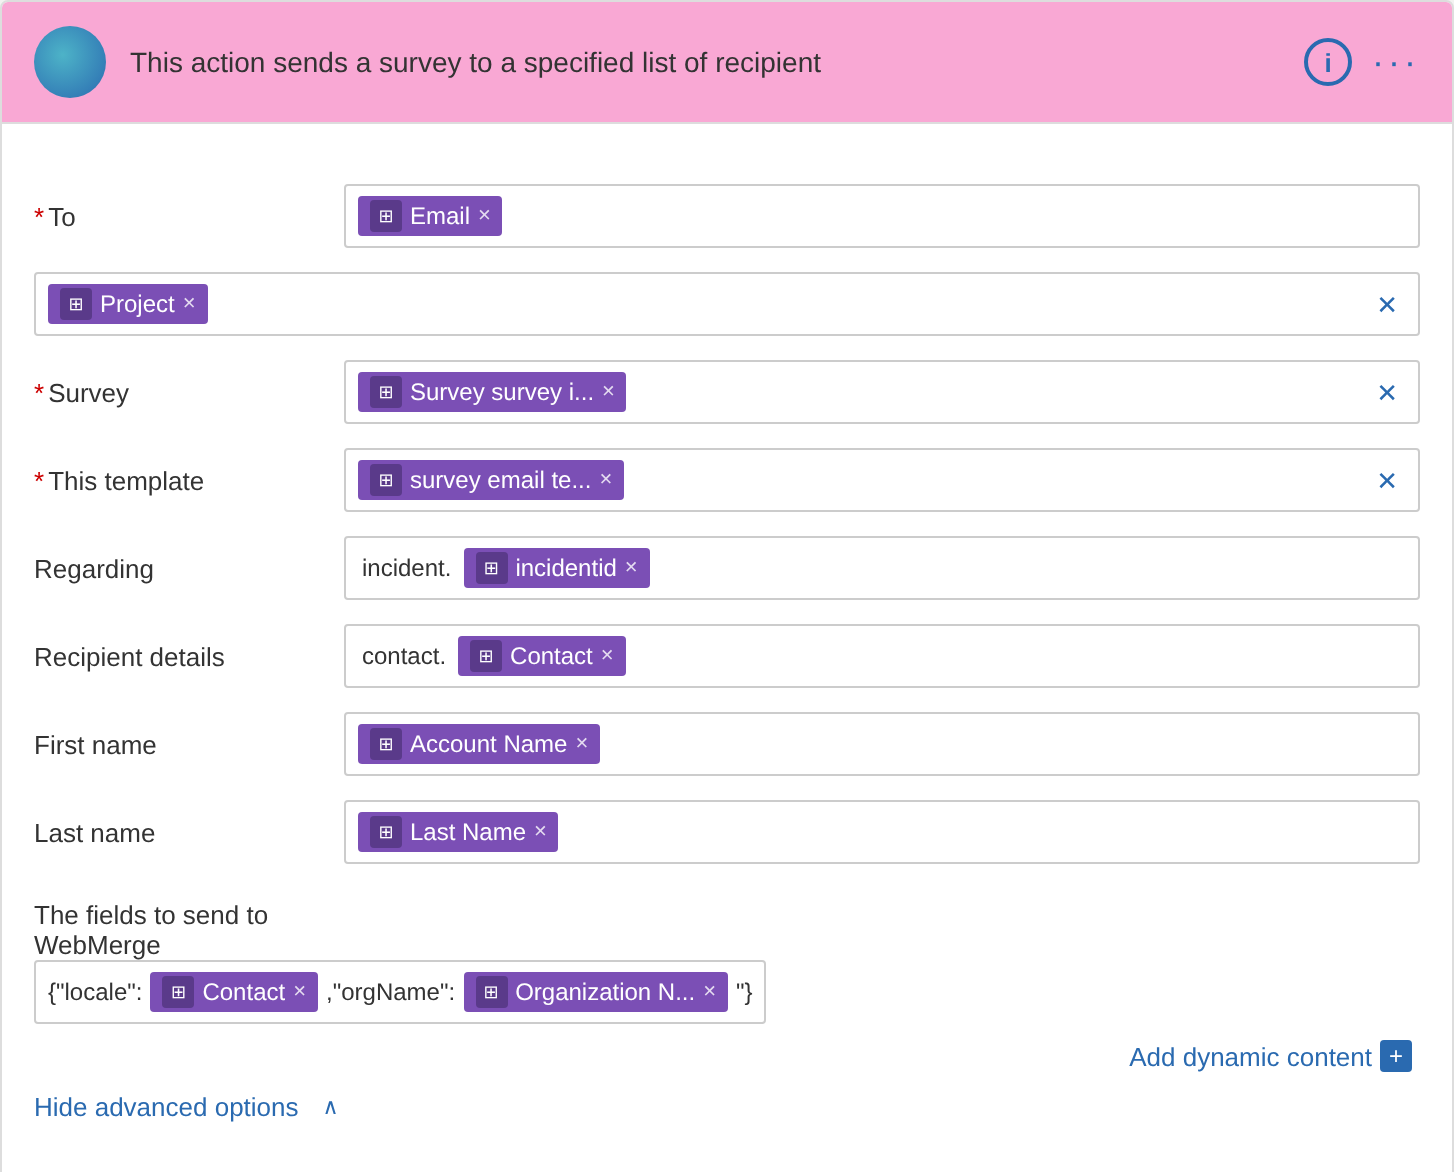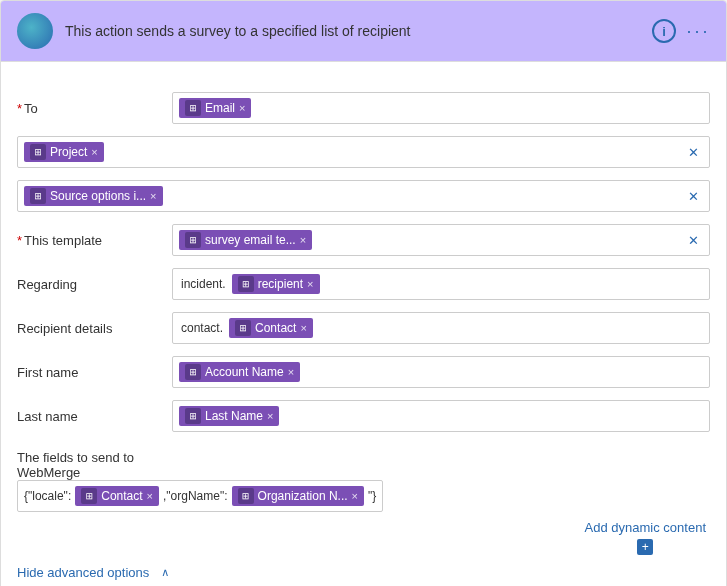--- a/index.html
+++ b/index.html
@@ -13,21 +13,21 @@
       min-height: 100vh;
     }
     .card {
       width: 727px;
       background: #fff;
       border: 1px solid #ddd;
       border-radius: 4px;
       overflow: hidden;
     }
     .card-header {
-      background: #c4b5fd;
+      background: #f9a8d4;
       padding: 12px 16px;
       display: flex;
       align-items: center;
       gap: 12px;
       border-bottom: 1px solid #ddd;
     }
     .header-logo {
       width: 36px;
       height: 36px;
       background: radial-gradient(circle at 40% 40%, #4db3c8, #2a6ab0);
@@ -149,21 +149,20 @@
       margin-top: 6px;
       padding-right: 4px;
     }
     .add-dynamic {
       color: #2a6ab0;
       font-size: 13px;
       cursor: pointer;
       display: flex;
       align-items: center;
       gap: 4px;
-      flex-direction: column;
     }
     .add-dynamic .plus-box {
       width: 16px;
       height: 16px;
       background: #2a6ab0;
       color: white;
       display: flex;
       align-items: center;
       justify-content: center;
       font-size: 12px;
@@ -228,24 +227,27 @@
         <div class="tag">
           <span class="db-icon">⊞</span>
           <span>Project</span>
           <span class="tag-x">×</span>
         </div>
         <span class="field-x">✕</span>
       </div>
     </div>
 
     <div class="form-row">
-      <div class="form-field">
-        <div class="tag">
-          <span class="db-icon">⊞</span>
-          <span>Source options i...</span>
+      <div class="form-label">
+        <span class="required">*</span><span>Survey</span>
+      </div>
+      <div class="form-field">
+        <div class="tag">
+          <span class="db-icon">⊞</span>
+          <span>Survey survey i...</span>
           <span class="tag-x">×</span>
         </div>
         <span class="field-x">✕</span>
       </div>
     </div>
 
     <div class="form-row">
       <div class="form-label">
         <span class="required">*</span><span>This template</span>
       </div>
@@ -260,21 +262,21 @@
     </div>
 
     <div class="form-row">
       <div class="form-label">
         <span>Regarding</span>
       </div>
       <div class="form-field">
         <span class="field-prefix">incident.</span>
         <div class="tag">
           <span class="db-icon">⊞</span>
-          <span>recipient</span>
+          <span>incidentid</span>
           <span class="tag-x">×</span>
         </div>
       </div>
     </div>
 
     <div class="form-row">
       <div class="form-label">
         <span>Recipient details</span>
       </div>
       <div class="form-field">

